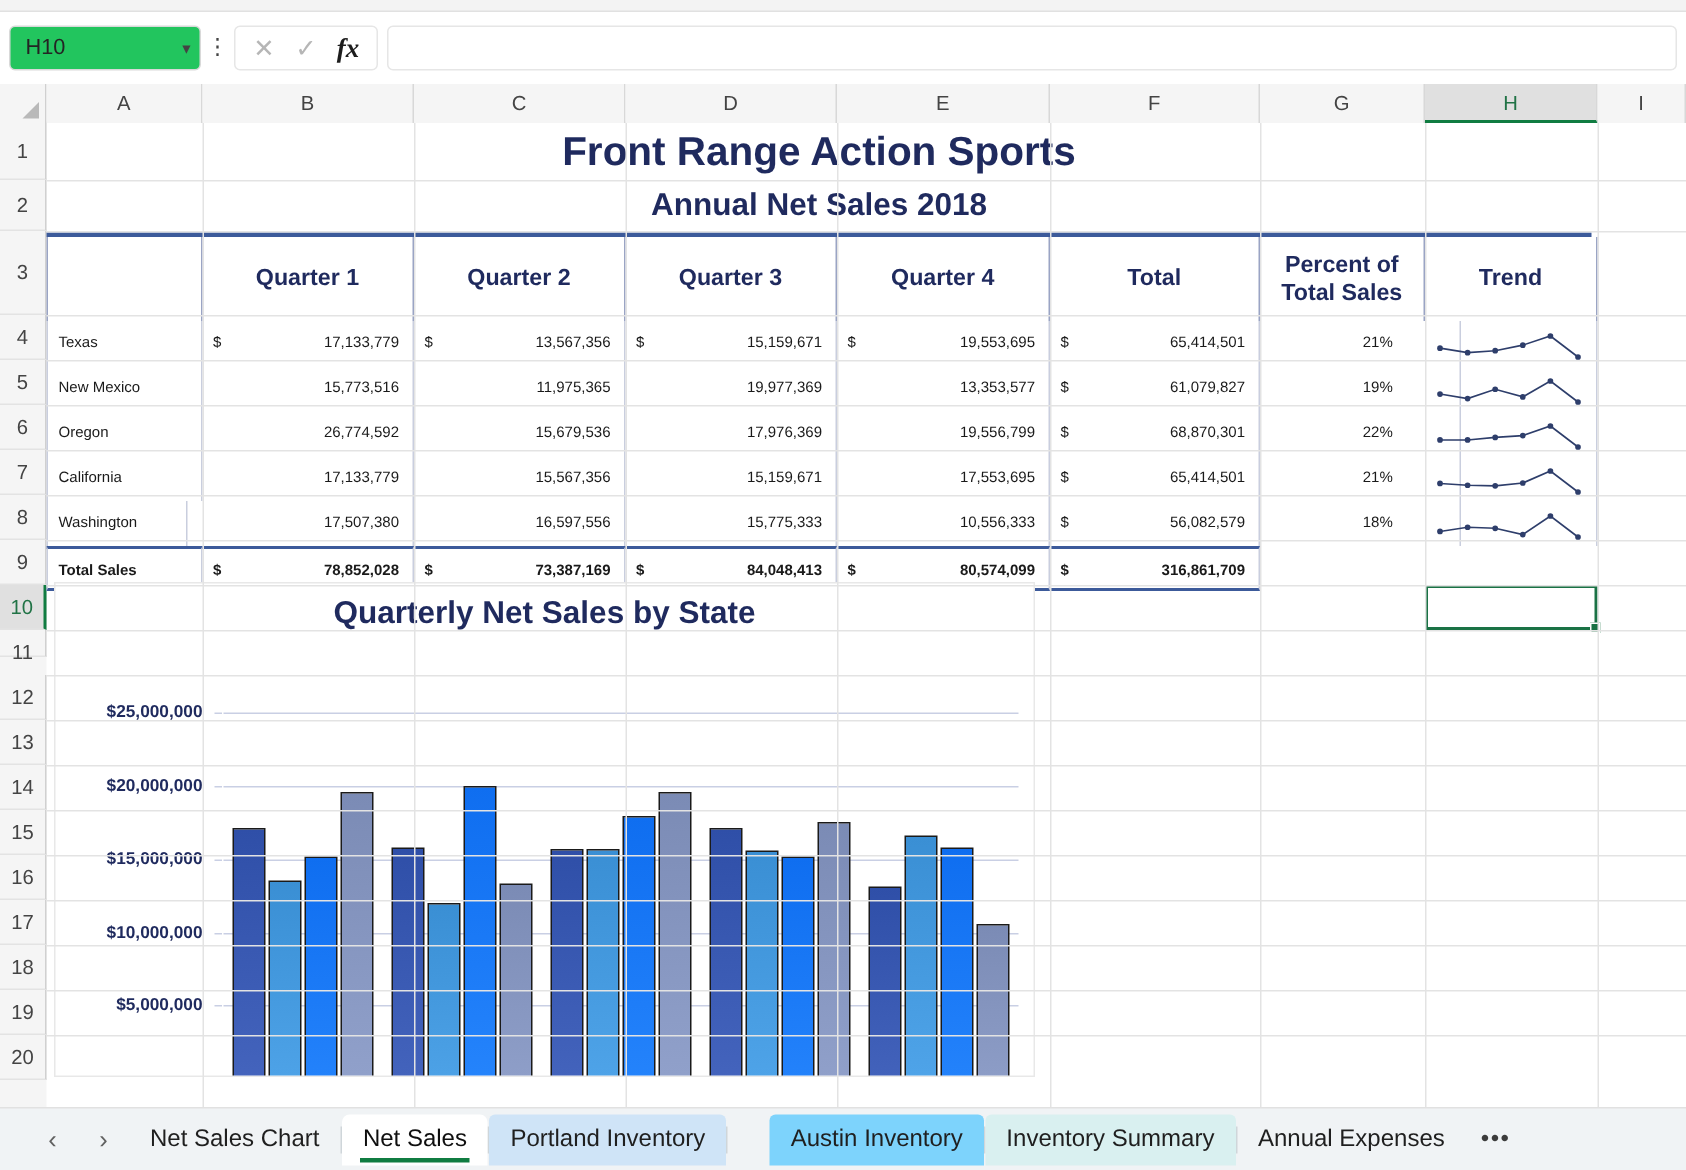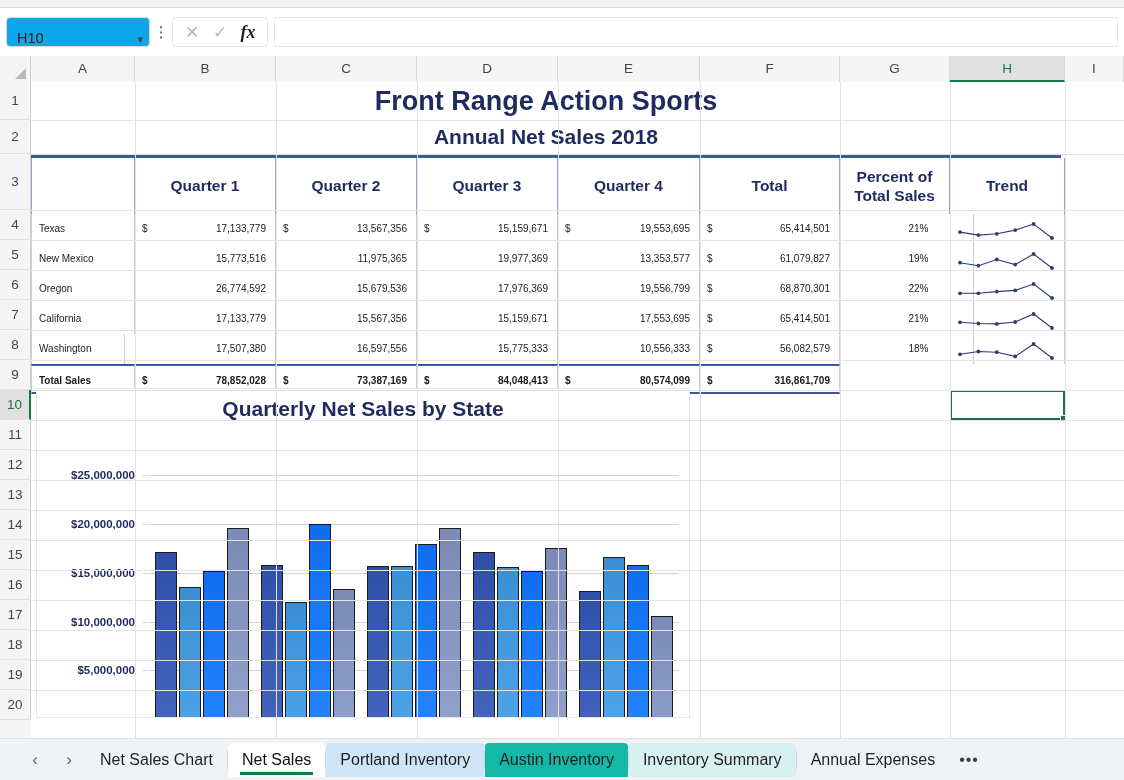--- a/index.html
+++ b/index.html
@@ -21,22 +21,22 @@
     color: #8a8886; font-size: 9px; line-height: 6px;
   }
 
   
   #formula-bar {
     position: absolute; left: 0; top: 8px; width: 1124px; height: 48px;
     background: #ffffff; display: flex; align-items: center;
     padding: 0 6px;
   }
   #name-box {
-    width: 144px; height: 30px; border: 1px solid #d9d9d9; border-radius: 4px;
-    background: #0ea5e9; display: flex; align-items: flex-end;
+    width: 128px; height: 30px; border: 1px solid #d9d9d9; border-radius: 4px;
+    background: #22c55e; display: flex; align-items: center;
     padding: 0 6px 0 10px; font-size: 14.5px; color: #242424;
   }
   #name-box .nb-text { flex: 1; font-family: "Liberation Sans", sans-serif; }
   #name-box .nb-chev { color: #444; font-size: 11px; }
 
   #fb-kebab {
     width: 22px; text-align: center; color: #444; font-size: 15px;
     letter-spacing: 0; line-height: 12px; user-select: none;
   }
 
@@ -221,21 +221,21 @@
       <div class="rowcell" style="top: 0px; height: 38px; line-height: 38px;">1</div>
       <div class="rowcell" style="top: 38px; height: 34px; line-height: 34px;">2</div>
       <div class="rowcell" style="top: 72px; height: 56px; line-height: 56px;">3</div>
       <div class="rowcell" style="top: 128px; height: 30px; line-height: 30px;">4</div>
       <div class="rowcell" style="top: 158px; height: 30px; line-height: 30px;">5</div>
       <div class="rowcell" style="top: 188px; height: 30px; line-height: 30px;">6</div>
       <div class="rowcell" style="top: 218px; height: 30px; line-height: 30px;">7</div>
       <div class="rowcell" style="top: 248px; height: 30px; line-height: 30px;">8</div>
       <div class="rowcell" style="top: 278px; height: 30px; line-height: 30px;">9</div>
       <div class="rowcell sel" style="top: 308px; height: 30px; line-height: 30px;">10</div>
-      <div class="rowcell" style="top: 338px; height: 30px; line-height: 30px;">11</div>
+      <div class="rowcell" style="top: 338px; height: 18px; line-height: 30px;">11</div>
       <div class="rowcell" style="top: 368px; height: 30px; line-height: 30px;">12</div>
       <div class="rowcell" style="top: 398px; height: 30px; line-height: 30px;">13</div>
       <div class="rowcell" style="top: 428px; height: 30px; line-height: 30px;">14</div>
       <div class="rowcell" style="top: 458px; height: 30px; line-height: 30px;">15</div>
       <div class="rowcell" style="top: 488px; height: 30px; line-height: 30px;">16</div>
       <div class="rowcell" style="top: 518px; height: 30px; line-height: 30px;">17</div>
       <div class="rowcell" style="top: 548px; height: 30px; line-height: 30px;">18</div>
       <div class="rowcell" style="top: 578px; height: 30px; line-height: 30px;">19</div>
       <div class="rowcell" style="top: 608px; height: 30px; line-height: 30px;">20</div>
     </div>
@@ -531,21 +531,21 @@
       </div>
       <div class="tabsep"></div>
       <div class="tab active">
         <span>Net Sales</span>
       </div>
       <div class="tabsep"></div>
       <div class="tab" style="background: rgb(207, 228, 247);">
         <span>Portland Inventory</span>
       </div>
       <div class="tabsep"></div>
-      <div class="tab" style="background: #14b8a6;">
+      <div class="tab" style="background: #7dd3fc; margin-left: 28px;">
         <span>Austin Inventory</span>
       </div>
       <div class="tabsep"></div>
       <div class="tab" style="background: rgb(217, 240, 240);">
         <span>Inventory Summary</span>
       </div>
       <div class="tabsep"></div>
       <div class="tab">
         <span>Annual Expenses</span>
       </div>

